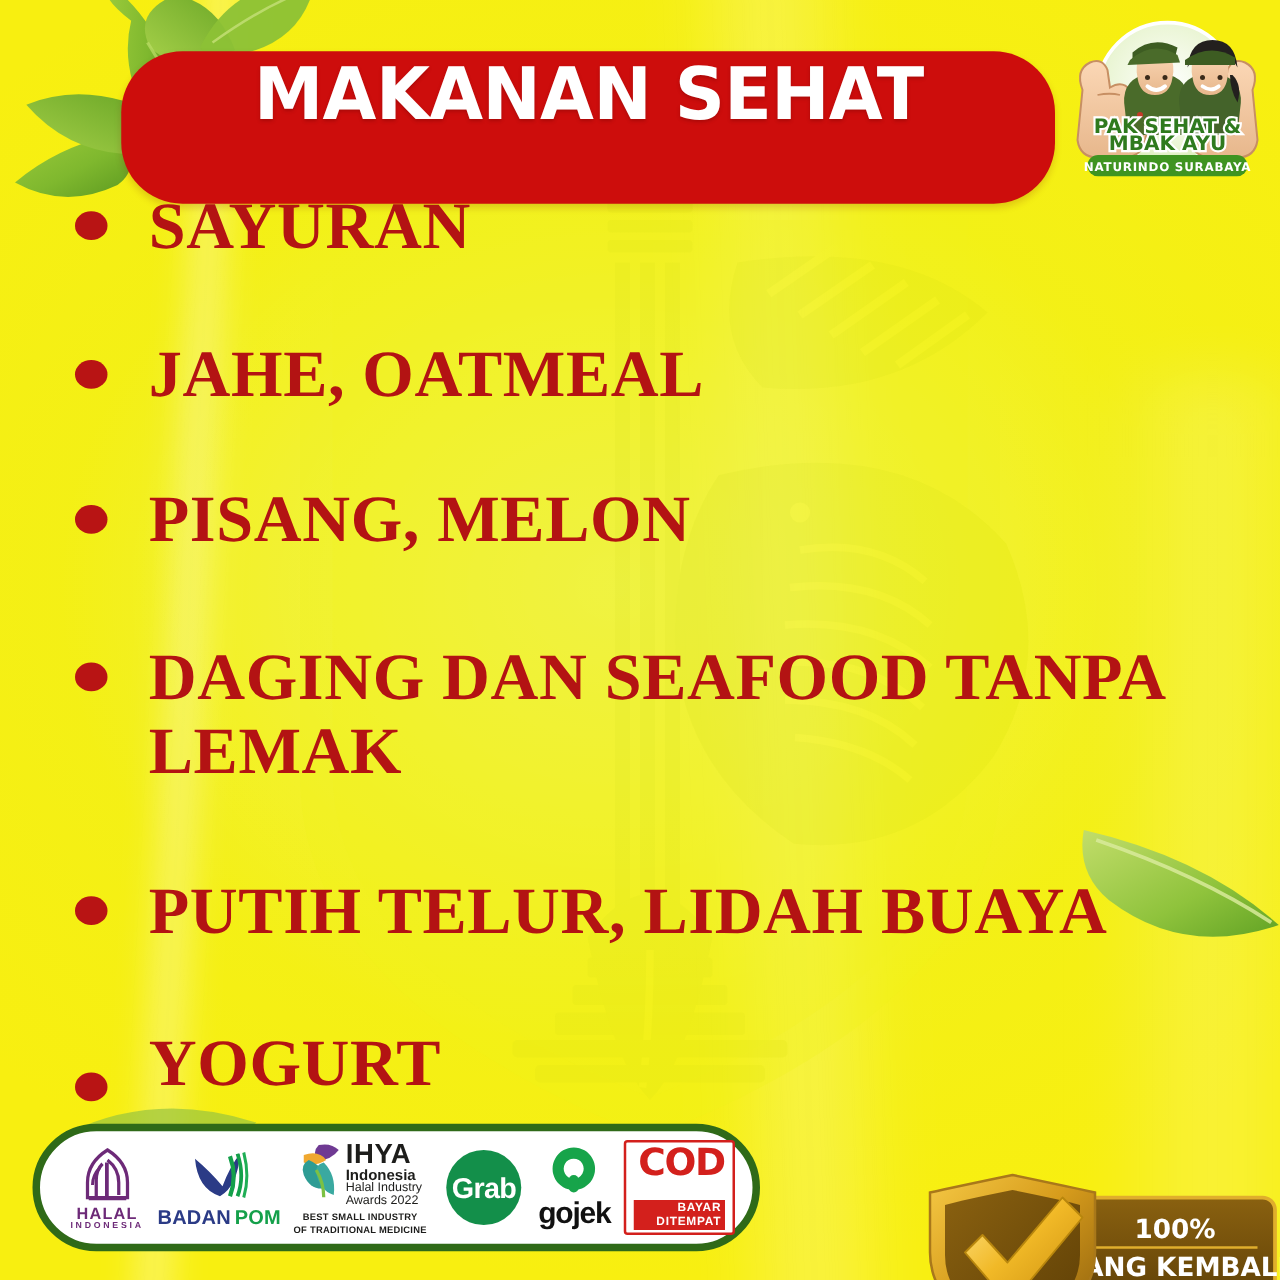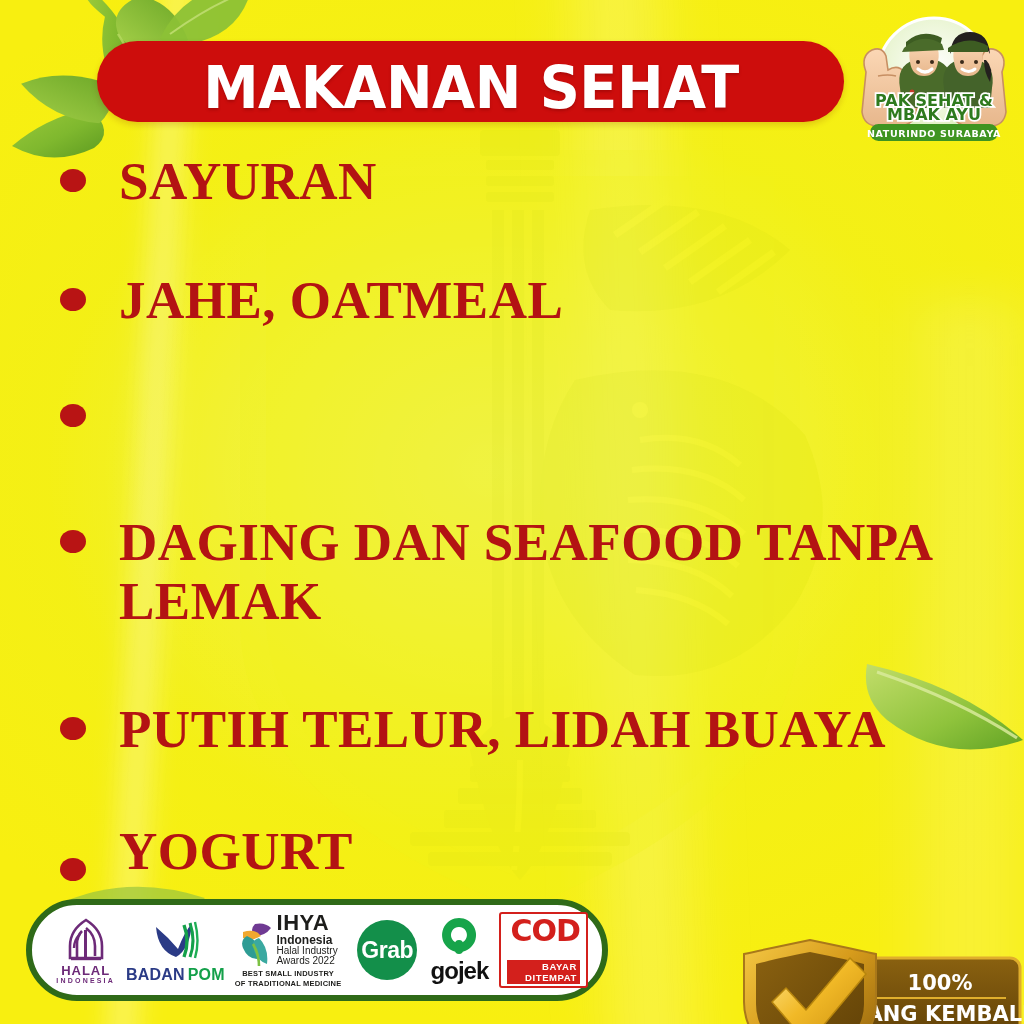--- a/index.html
+++ b/index.html
@@ -51,24 +51,24 @@
   
   .leafgrp{ position:absolute; pointer-events:none; }
   #leaf-tl{ left:-10px; top:-12px; width:210px; height:190px; }
   #leaf-tr{ left:150px; top:-20px; width:130px; height:70px; }
   #leaf-r{ left:855px; top:630px; width:185px; height:150px; }
   #leaf-bl{ left:55px; top:880px; width:200px; height:80px; opacity:.95; }
 
   
   #title-bar{
     position:absolute; left:97px; top:41px;
-    width:747px; height:81px;
+    width:747px; height:122px;
     background:#cd0d0c;
     border-radius:49px;
-    display:flex; align-items:flex-end; justify-content:center;
+    display:flex; align-items:flex-start; justify-content:center;
     box-shadow:0 3px 6px rgba(120,20,0,.18);
   }
   #title-text{
     color:#ffffff;
     font-family:"DejaVu Sans", sans-serif;
     font-weight:bold;
     font-size:58px;
     letter-spacing:-0.5px;
     transform:scaleX(.96);
     text-shadow:0 2px 3px rgba(90,0,0,.30);
@@ -127,21 +127,21 @@
   }
   .cert{ display:flex; flex-direction:column; align-items:center; justify-content:center; }
 
   .halal-lbl{ font-size:13px; font-weight:bold; color:#6d2a78; letter-spacing:1px; line-height:1.05; }
   .halal-sub{ font-size:7px; font-weight:bold; color:#6d2a78; letter-spacing:2.2px; }
 
   .pom-row{ display:flex; align-items:baseline; gap:3px; margin-top:3px; }
   .pom-badan{ font-size:16px; font-weight:bold; color:#2b3b86; letter-spacing:.2px; }
   .pom-pom{ font-size:16px; font-weight:bold; color:#14a04a; letter-spacing:.2px; }
 
-  .ihya-top{ display:flex; align-items:flex-end; gap:4px; }
+  .ihya-top{ display:flex; align-items:flex-start; gap:4px; }
   .ihya-txt{ text-align:left; line-height:1.0; }
   .ihya-h{ font-size:22px; font-weight:bold; color:#1d1d1b; letter-spacing:.5px; }
   .ihya-l1{ font-size:12px; font-weight:bold; color:#1d1d1b; }
   .ihya-l2{ font-size:10px; color:#1d1d1b; }
   .ihya-l3{ font-size:10px; color:#1d1d1b; }
   .ihya-foot{ font-size:7.5px; font-weight:bold; color:#1d1d1b; text-align:center; line-height:1.25; margin-top:3px; letter-spacing:.2px; }
 
   .grab-circle{
     width:60px; height:60px; border-radius:50%;
     background:#138f4a;
@@ -348,20 +348,21 @@
     <div class="li li0">
       <span class="dot"></span>
       <span class="li-text">SAYURAN</span>
     </div>
     <div class="li li1">
       <span class="dot"></span>
       <span class="li-text">JAHE, OATMEAL</span>
     </div>
     <div class="li li2">
       <span class="dot"></span>
+      <span class="li-text">PISANG, MELON</span>
     </div>
     <div class="li li3">
       <span class="dot"></span>
       <span class="li-text">DAGING DAN SEAFOOD TANPA
 LEMAK</span>
     </div>
     <div class="li li4">
       <span class="dot"></span>
       <span class="li-text">PUTIH TELUR, LIDAH BUAYA</span>
     </div>

